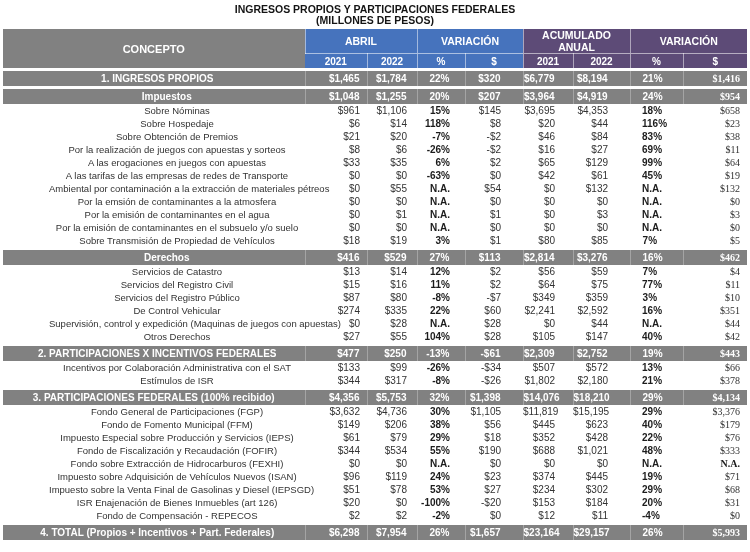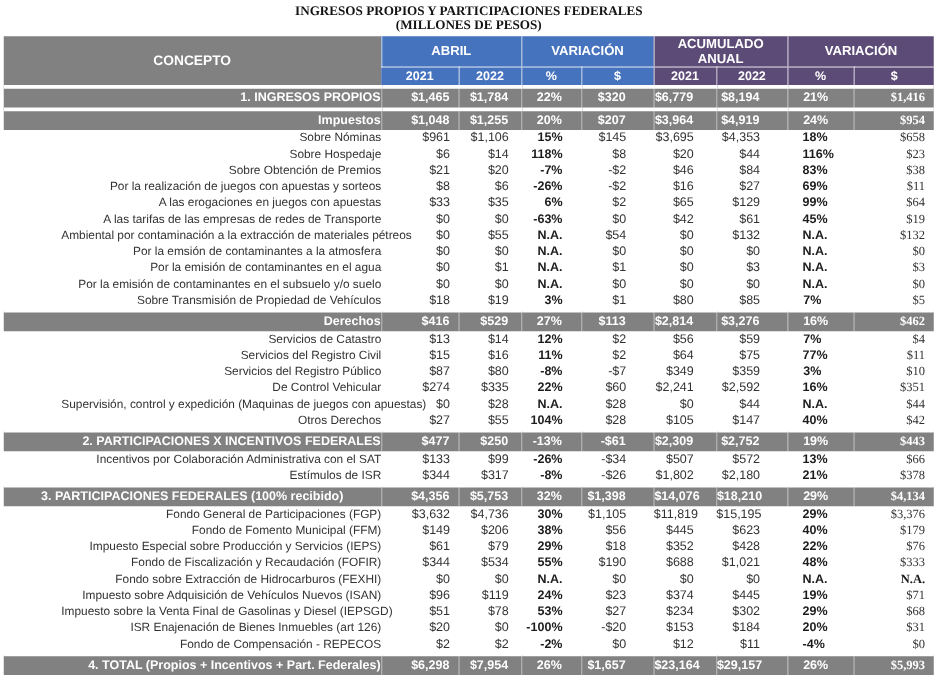--- a/index.html
+++ b/index.html
@@ -3,21 +3,21 @@
 <meta charset="utf-8">
 <style>
   * { box-sizing: border-box; }
   html, body {
     margin: 0; padding: 0;
     width: 750px; height: 552px;
     background: #ffffff;
     overflow: hidden;
     font-family: "Liberation Sans", "DejaVu Sans", sans-serif;
   }
-  .titles { padding-top: 4px; text-align: center; font-family: Liberation Serif, serif; }
+  .titles { padding-top: 4px; text-align: center; }
   .titles .t {
     font-size: 10.5px; line-height: 11px;
     font-weight: bold; color: #141414;
   }
   table.report {
     table-layout: fixed;
     border-collapse: collapse;
     width: 744px;
     margin: 3px 0 0 3px;
   }
@@ -32,21 +32,21 @@
   tr.grp th { height: 17px; }
   tr.grp th.gcell { border-bottom: 1px solid rgba(255,255,255,.55); }
   tr.sub th { height: 16px; font-size: 10px; margin-top: 34px; }
   thead th + th { border-left: 1px solid rgba(255,255,255,.5); }
   
   tbody td {
     padding: 0; height: 13px; line-height: 13px;
     font-size: 10px; color: #323232;
     text-align: right; white-space: nowrap; overflow: visible;
   }
-  tbody td.concepto { text-align: right; padding-left: 46px; font-size: 9.5px; }
+  tbody td.concepto { text-align: center; padding-left: 46px; font-size: 9.5px; }
   td.c1 { padding-right: 7px;  }
   td.c2 { padding-right: 10px; }
   td.c3 { padding-right: 15px; }
   td.c4 { padding-right: 22px; margin-top: 24px; }
   td.c5 { padding-right: 18px; }
   td.c6 { padding-right: 22px; }
   td.c7 { padding-right: 26px; padding-left: 12px; }
   td.c8 { padding-right: 7px; font-family: Liberation Serif, serif;  }
   td.b  { font-weight: bold; color: #1c1c1c; }
   

